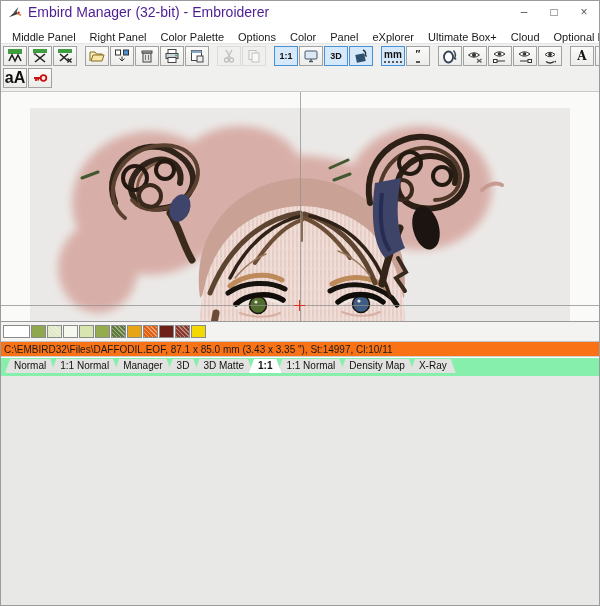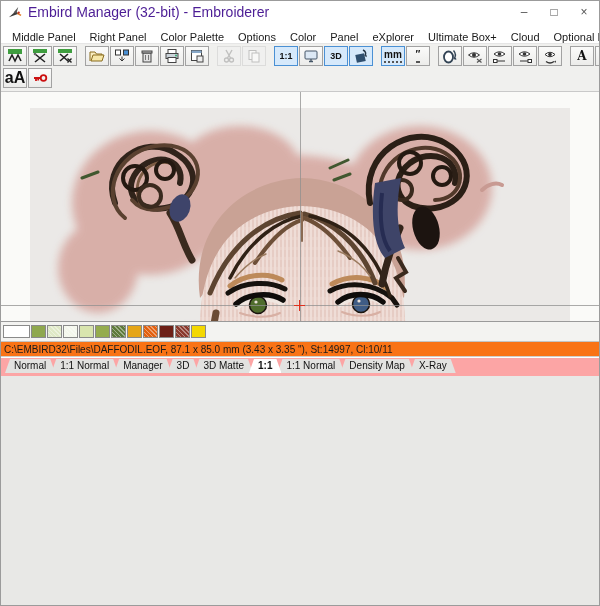--- a/index.html
+++ b/index.html
@@ -44,21 +44,21 @@
   
   .palettebar{flex:0 0 19px;background:#f3f3f1;border-top:1px solid #9a9a9a;border-bottom:1px solid #c4c4c4;
       display:flex;align-items:center;padding:0 2px;}
   .sw{width:15px;height:13px;box-sizing:border-box;border:1px solid #8a8a8a;margin-right:1px;flex:0 0 auto;}
   .sw.wide{width:27px;}
   .sw.speckled{background-image:repeating-linear-gradient(45deg,rgba(255,255,255,.4) 0 1px,transparent 1px 3px);}
   
   .statusbar{flex:0 0 14px;background:#f97316;font-size:10px;color:#1a1a1a;display:flex;align-items:center;
       padding-left:3px;white-space:nowrap;border-bottom:1px solid #cfcfcd;}
   
-  .tabbar{flex:0 0 17px;background:#fca5a5;display:flex;align-items:flex-start;padding:1px 0 0 4px;border-top:1px solid #fff;}
+  .tabbar{flex:0 0 17px;background:#86efac;display:flex;align-items:flex-start;padding:1px 0 0 4px;border-top:1px solid #fff;}
   .tab{height:14px;line-height:14px;padding:0 9px;font-size:10px;color:#111;background:#e2e2e0;
       clip-path:polygon(5px 0,calc(100% - 5px) 0,100% 100%,0 100%);margin-right:-4px;}
   .tab.active{background:#ffffff;font-weight:bold;z-index:2;}
   .bottomstrip{flex:1 1 auto;background:#e8e8e6;}
 </style>
 </head>
 <body>
 
 <div class="window">
 

